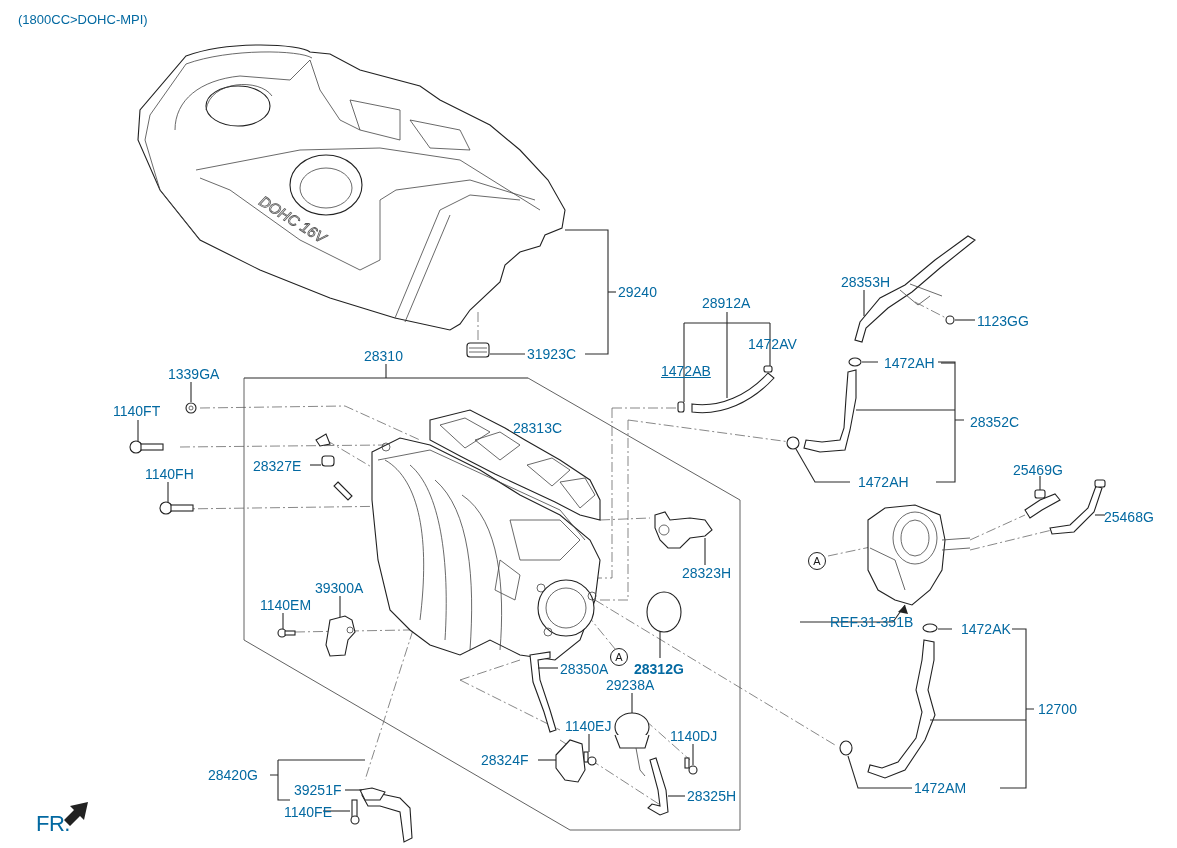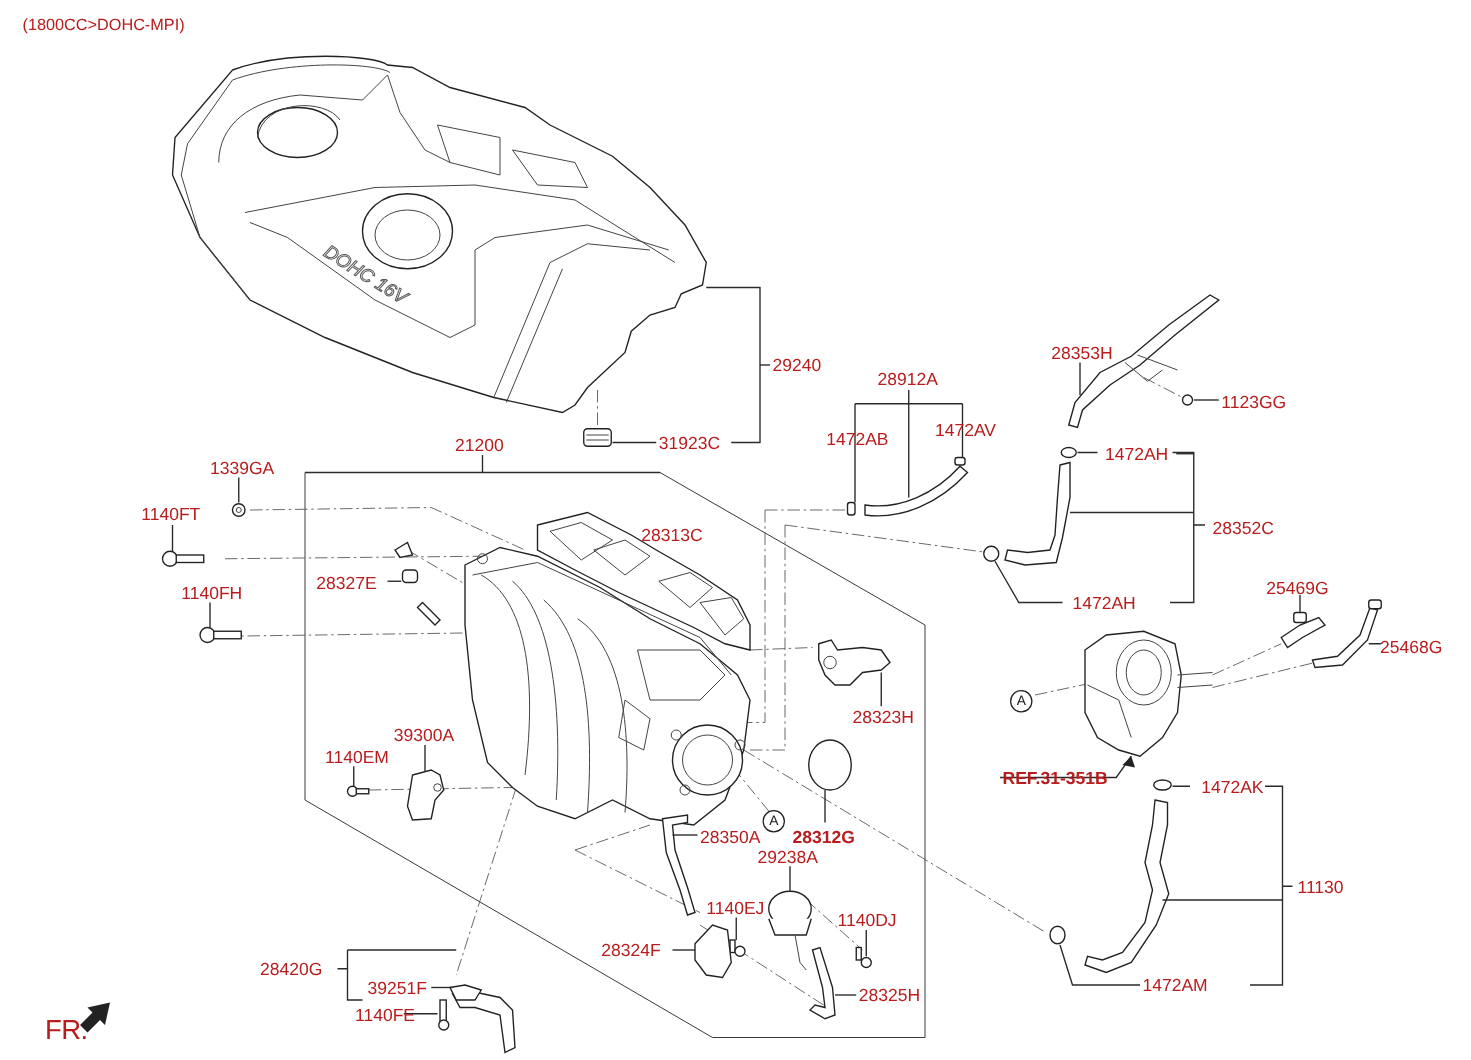--- a/index.html
+++ b/index.html
@@ -1,22 +1,22 @@
 <!DOCTYPE html>
 <html><head>
 <meta charset="utf-8">
 <style>
   html, body { margin: 0; padding: 0; background: #ffffff; }
   body { width: 1177px; height: 848px; position: relative; overflow: hidden;
          font-family: "Liberation Sans", sans-serif; color: #1a1a1a; }
   #diagram { position: absolute; left: 0; top: 0; width: 1177px; height: 848px; }
   .lbl { position: absolute; font-size: 14px; line-height: 16px; white-space: nowrap;
-         font-family: "Liberation Sans", sans-serif; color: #b91c1c; }
+         font-family: "Liberation Sans", sans-serif; color: #0369a1; }
   .lbl.hdr { font-size: 13px; }
-  .lbl.ref { font-weight: bold; font-size: 14px; }
+  .lbl.ref { font-weight: normal; font-size: 14px; margin-left: 28px; }
   .lbl.fr { font-size: 22px; letter-spacing: -0.5px; }
   .circ { position: absolute; width: 16px; height: 16px; border: 1px solid #222; border-radius: 50%;
           font-size: 11px; line-height: 16px; text-align: center; background: #fff;
           font-family: "Liberation Sans", sans-serif; }
   .ln { stroke: #2a2a2a; stroke-width: 1.1; fill: none; }
   .thin { stroke: #3a3a3a; stroke-width: 0.8; fill: none; }
   .dash { stroke: #555; stroke-width: 0.7; fill: none; stroke-dasharray: 10 3 2 3; }
   .part { stroke: #222; stroke-width: 1.1; fill: #fff; }
   .partg { stroke: #444; stroke-width: 0.8; fill: none; }
 </style>
@@ -251,28 +251,28 @@
   <path class="ln" d="M848,756 L858,788 L912,788"></path>
   <path class="ln" d="M941,363 L955,363"></path>
 
   <path d="M64,820 L74,810 L70,806 L88,802 L84,820 L80,816 L70,826 Z" fill="#222"></path>
 </svg>
 
 <div class="lbl hdr" style="left:18px;top:12px;">(1800CC&gt;DOHC-MPI)</div>
 
 <div class="lbl" style="left:618px;top:284px;">29240</div>
 <div class="lbl" style="left:527px;top:346px;">31923C</div>
-<div class="lbl" style="left:364px;top:348px;">21200</div>
+<div class="lbl" style="left:364px;top:348px;">28310</div>
 <div class="lbl" style="left:168px;top:366px;">1339GA</div>
 <div class="lbl" style="left:113px;top:403px;">1140FT</div>
 <div class="lbl" style="left:253px;top:458px;">28327E</div>
 <div class="lbl" style="left:145px;top:466px;">1140FH</div>
 <div class="lbl" style="left:513px;top:420px;">28313C</div>
 <div class="lbl" style="left:702px;top:295px;">28912A</div>
-<div class="lbl" style="left:661px;top:343px;">1472AB</div>
+<div class="lbl" style="left:661px;top:363px;text-decoration:underline;">1472AB</div>
 <div class="lbl" style="left:748px;top:336px;">1472AV</div>
 <div class="lbl" style="left:841px;top:274px;">28353H</div>
 <div class="lbl" style="left:977px;top:313px;">1123GG</div>
 <div class="lbl" style="left:884px;top:355px;">1472AH</div>
 <div class="lbl" style="left:970px;top:414px;">28352C</div>
 <div class="lbl" style="left:858px;top:474px;">1472AH</div>
 <div class="lbl" style="left:1013px;top:462px;">25469G</div>
 <div class="lbl" style="left:1104px;top:509px;">25468G</div>
 <div class="lbl" style="left:682px;top:565px;">28323H</div>
 <div class="lbl" style="left:315px;top:580px;">39300A</div>
@@ -281,21 +281,21 @@
 <div class="lbl" style="left:634px;top:661px;font-weight:bold;">28312G</div>
 <div class="lbl" style="left:606px;top:677px;">29238A</div>
 <div class="lbl" style="left:565px;top:718px;">1140EJ</div>
 <div class="lbl" style="left:670px;top:728px;">1140DJ</div>
 <div class="lbl" style="left:481px;top:752px;">28324F</div>
 <div class="lbl" style="left:687px;top:788px;">28325H</div>
 <div class="lbl" style="left:208px;top:767px;">28420G</div>
 <div class="lbl" style="left:294px;top:782px;">39251F</div>
 <div class="lbl" style="left:270px;top:804px;margin-left:14px;">1140FE</div>
 <div class="lbl" style="left:961px;top:621px;">1472AK</div>
-<div class="lbl" style="left:1038px;top:701px;">11130</div>
+<div class="lbl" style="left:1038px;top:701px;">12700</div>
 <div class="lbl" style="left:914px;top:780px;">1472AM</div>
 
 <div class="lbl ref" style="left:802px;top:614px;">REF.31-351B</div>
 
 <div class="circ" style="left:808px;top:552px;">A</div>
 <div class="circ" style="left:610px;top:648px;">A</div>
 
 <div class="lbl fr" style="left:36px;top:816px;">FR.</div>
 
 </body></html>

